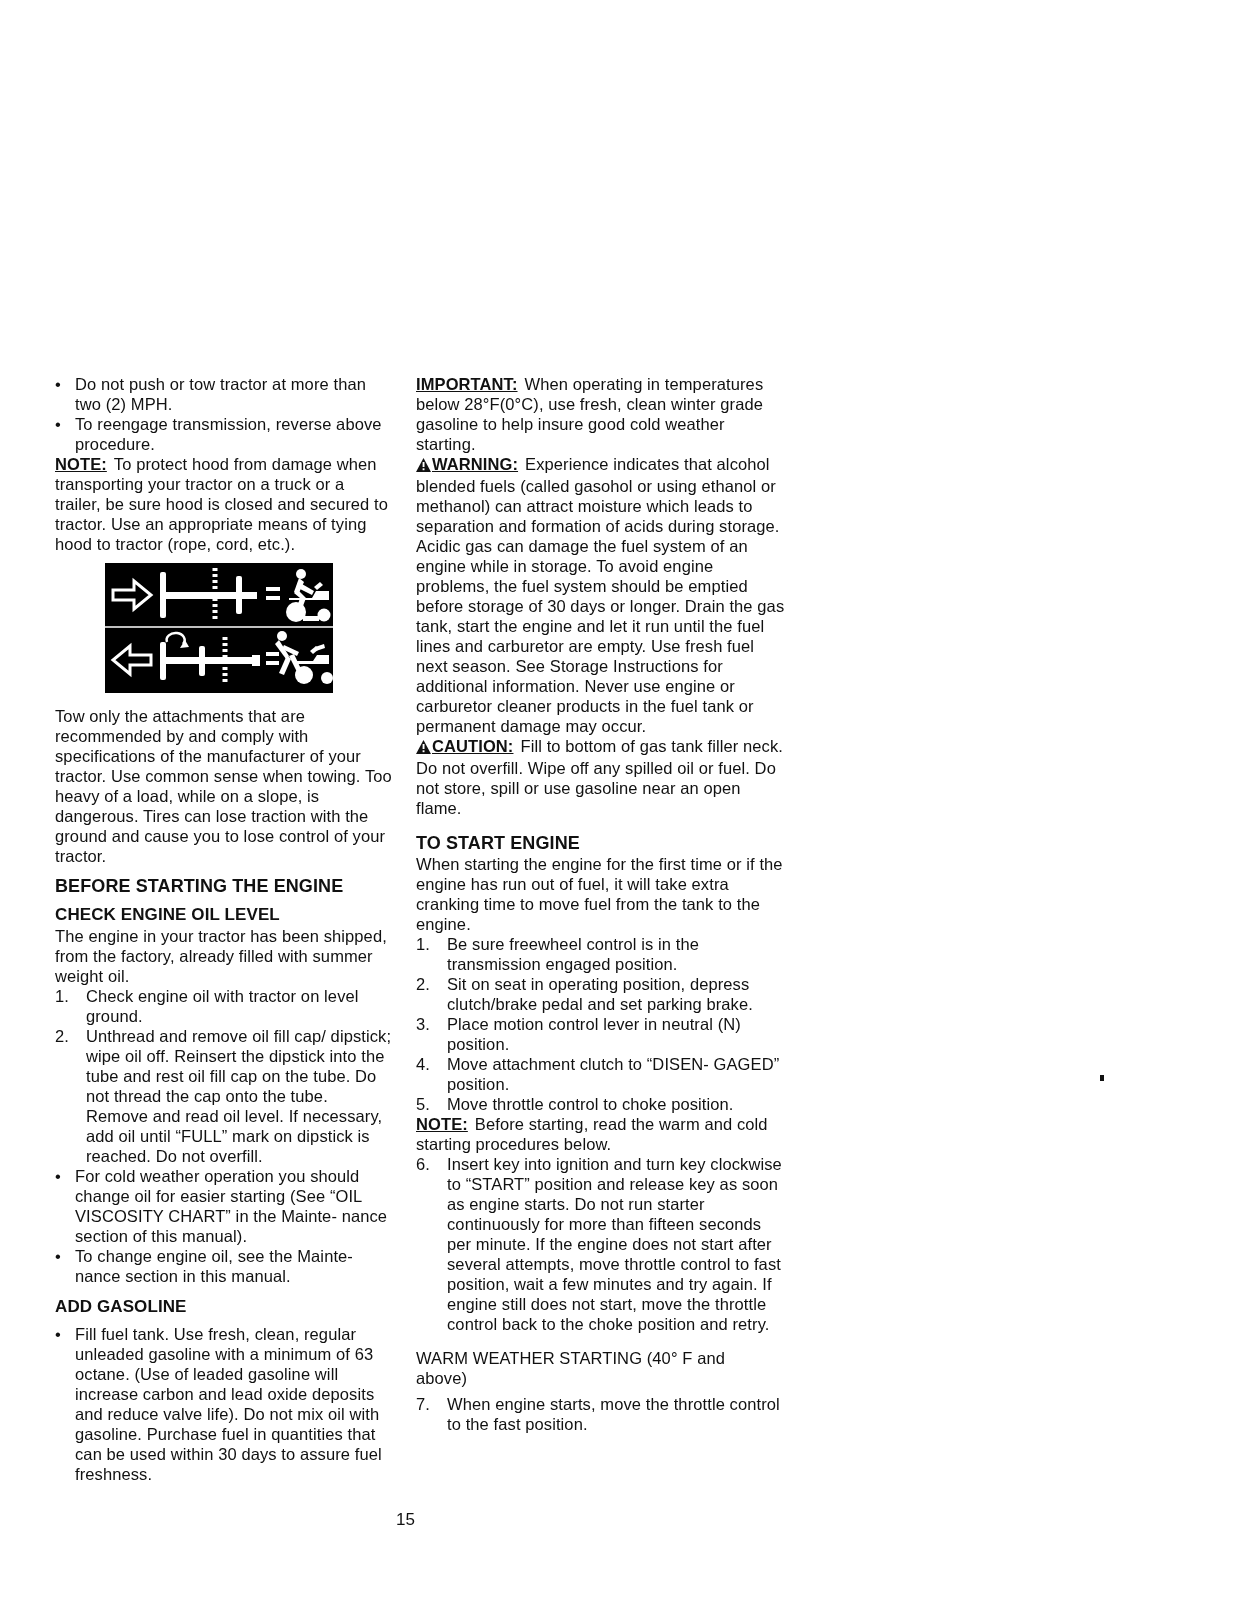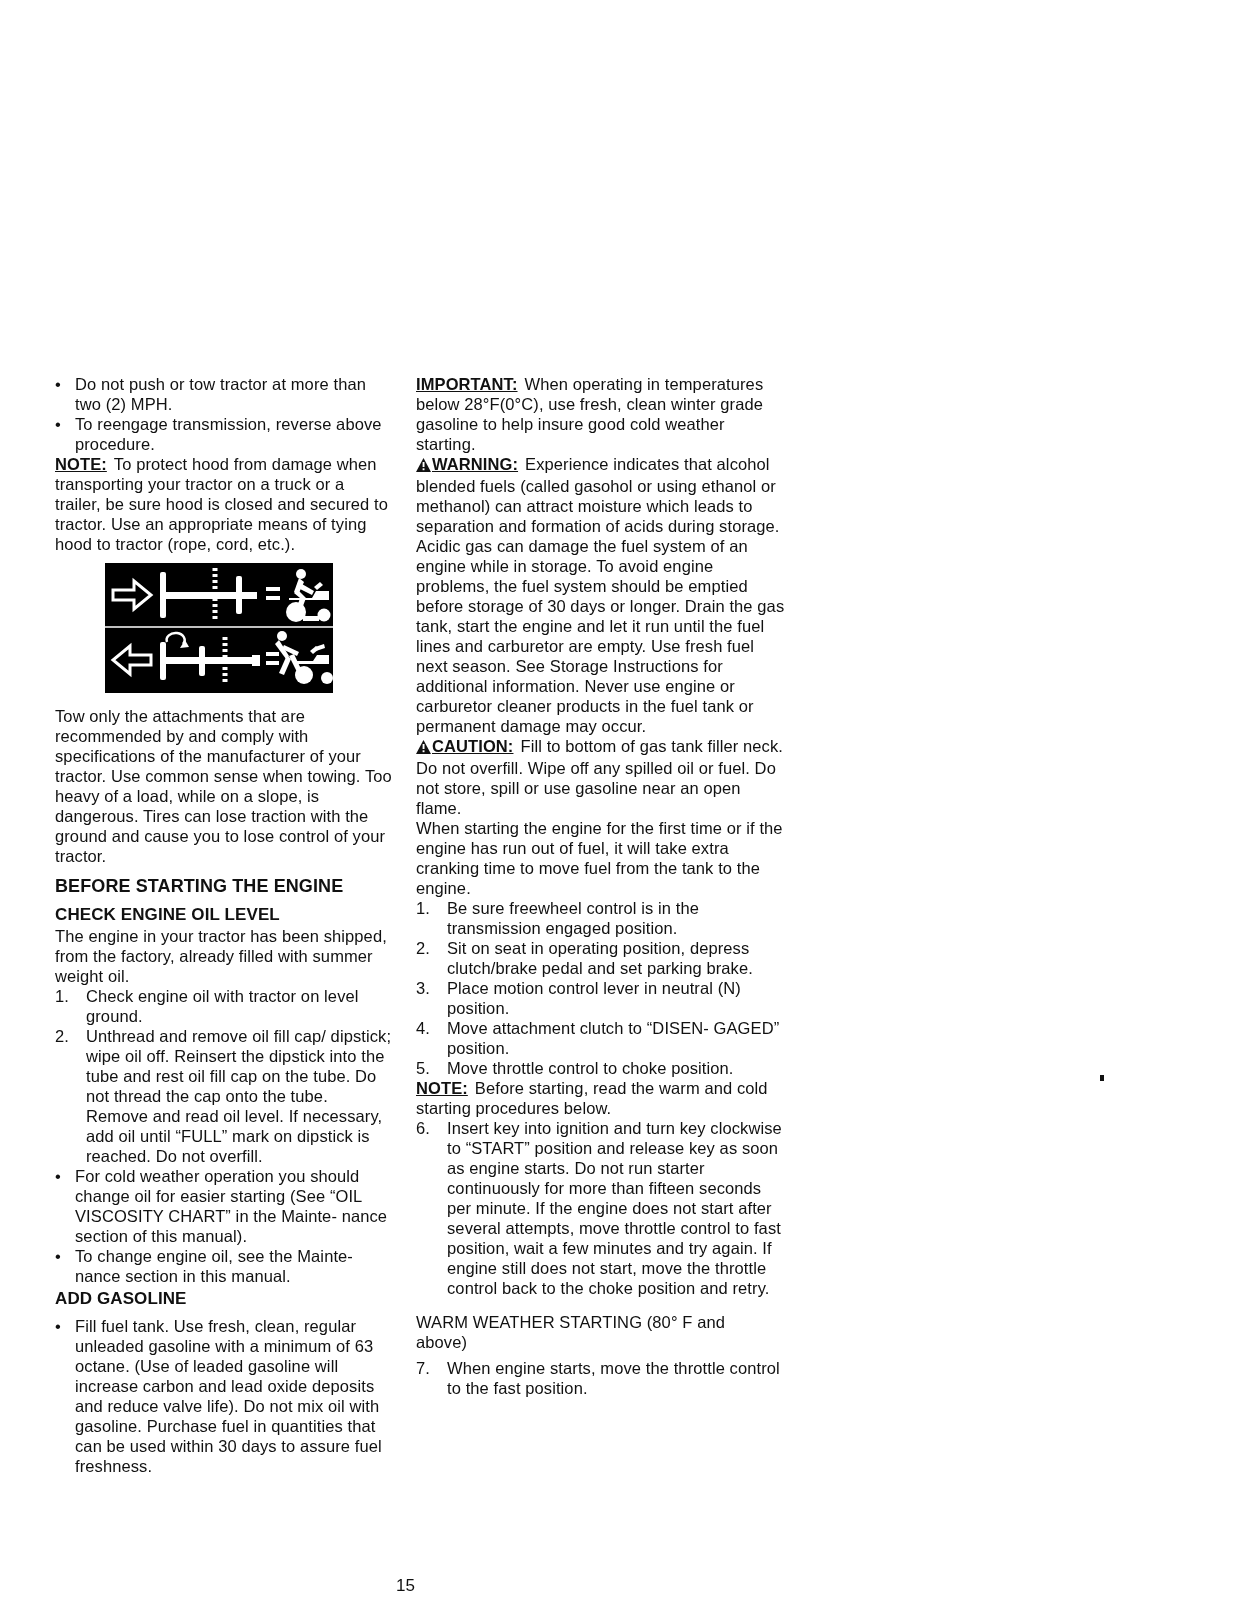--- a/index.html
+++ b/index.html
@@ -12,25 +12,25 @@
   .col-left{left:55px; width:338px;}
   .col-right{left:416px; width:372px;}
   p{margin:0;}
   .lbl{font-weight:bold; margin-right:7px;text-decoration:underline;}
   .bullet{display:flex;}
   .bullet .marker{width:20px; flex:0 0 20px;}
   .step{display:flex;}
   .step .num{width:31px; flex:0 0 31px;}
   .h1{font-weight:bold; font-size:18px; line-height:22px; margin-top:9px;}
   .h2{font-weight:bold; font-size:17px; line-height:22px; margin-top:7px;}
-  .mt6{margin-top:6px;} .mt10{margin-top:2px;} .mt14{margin-top:14px;}
+  .mt6{margin-top:6px;} .mt10{margin-top:10px;} .mt14{margin-top:14px;}
   .figure{margin:9px 0 13px 50px; width:228px; height:130px;}
   .figure svg{display:block;}
   .warn-tri{display:inline-block; vertical-align:-2px; margin-right:1px;}
-  .pagenum{position:absolute; left:396px; top:1576px; font-size:17px;}
+  .pagenum{position:absolute; left:396px; top:1510px; font-size:17px;}
   .speck{position:absolute; left:1100px; top:1075px; width:4px; height:6px; background:#111;}
 </style>
 </head>
 <body>
 
 <div class="page">
 
   <div class="col col-left">
 
     <div class="bullet">
@@ -147,20 +147,21 @@
             <rect x="6.6" y="4" width="1.9" height="5" fill="#fff"></rect>
             <rect x="6.6" y="10.3" width="1.9" height="1.9" fill="#fff"></rect>
           </svg></span><b class="lbl">WARNING:</b><span>Experience indicates that alcohol blended fuels (called gasohol or using ethanol or methanol) can attract moisture which leads to separation and formation of acids during storage.  Acidic gas can damage the fuel system of an engine while in storage.  To avoid engine problems, the fuel system should be emptied before storage of 30 days or longer.  Drain the gas tank, start the engine and let it run until the fuel lines and carburetor are empty.  Use fresh fuel next season.  See Storage Instructions for additional information.  Never use engine or carburetor cleaner products in the fuel tank or permanent damage may occur.</span></p>
 
     <p><span class="warn-tri"><svg width="15" height="14" viewBox="0 0 15 14">
             <path d="M7.5 0 L15 14 H0 Z" fill="#111"></path>
             <rect x="6.6" y="4" width="1.9" height="5" fill="#fff"></rect>
             <rect x="6.6" y="10.3" width="1.9" height="1.9" fill="#fff"></rect>
           </svg></span><b class="lbl">CAUTION:</b><span>Fill to bottom of gas tank filler neck.  Do not overfill.  Wipe off any spilled oil or fuel.  Do not store, spill or use gasoline near an open flame.</span></p>
 
+    <p class="h1 mt14">TO START ENGINE</p>
     <p>When starting the engine for the first time or if the engine has run out of fuel, it will take extra cranking time to move fuel from the tank to the engine.</p>
 
     <div class="step">
       <span class="num">1.</span>
       <span>Be sure freewheel control is in the transmission engaged  position.</span>
     </div>
     <div class="step">
       <span class="num">2.</span>
       <span>Sit on seat in operating position, depress clutch/brake pedal and set parking  brake.</span>
     </div>
@@ -178,21 +179,21 @@
     </div>
 
     <p><b class="lbl">NOTE:</b><span>Before starting, read the warm and cold starting procedures below.</span></p>
 
     <div class="step">
       <span class="num">6.</span>
       <span>Insert key into ignition and turn key clockwise to “START” position and release key as soon as engine starts. Do not run starter continuously for more than fifteen seconds per minute. If the engine does not start after several attempts, move throttle control to fast position, wait a few minutes and try again. If engine still does not start, move the throttle control back to the choke position and retry.</span>
     </div>
 
     <p class="mt14">
-        <span style="display:block">WARM WEATHER STARTING (80° F and</span>
+        <span style="display:block">WARM WEATHER STARTING (40° F and</span>
         <span style="display:block">above)</span>
       </p>
 
     <div class="step mt6">
       <span class="num">7.</span>
       <span>When engine starts, move the throttle control to the fast position.</span>
     </div>
   </div>
 
   <div class="pagenum">15</div>

